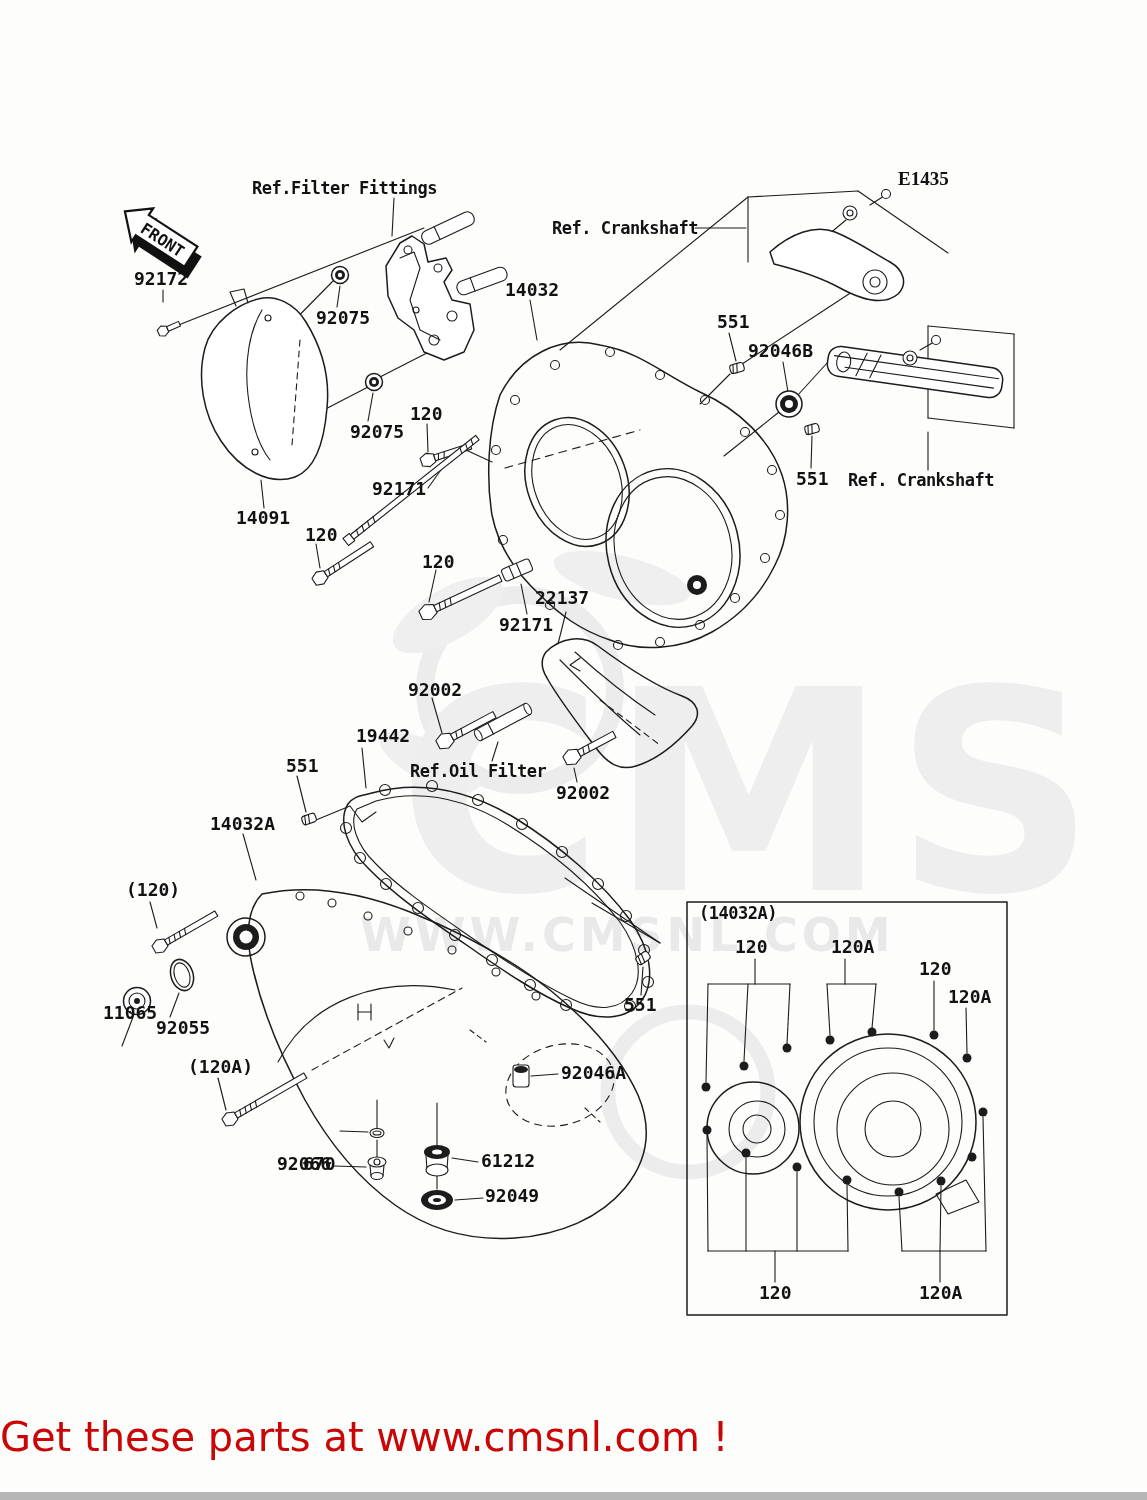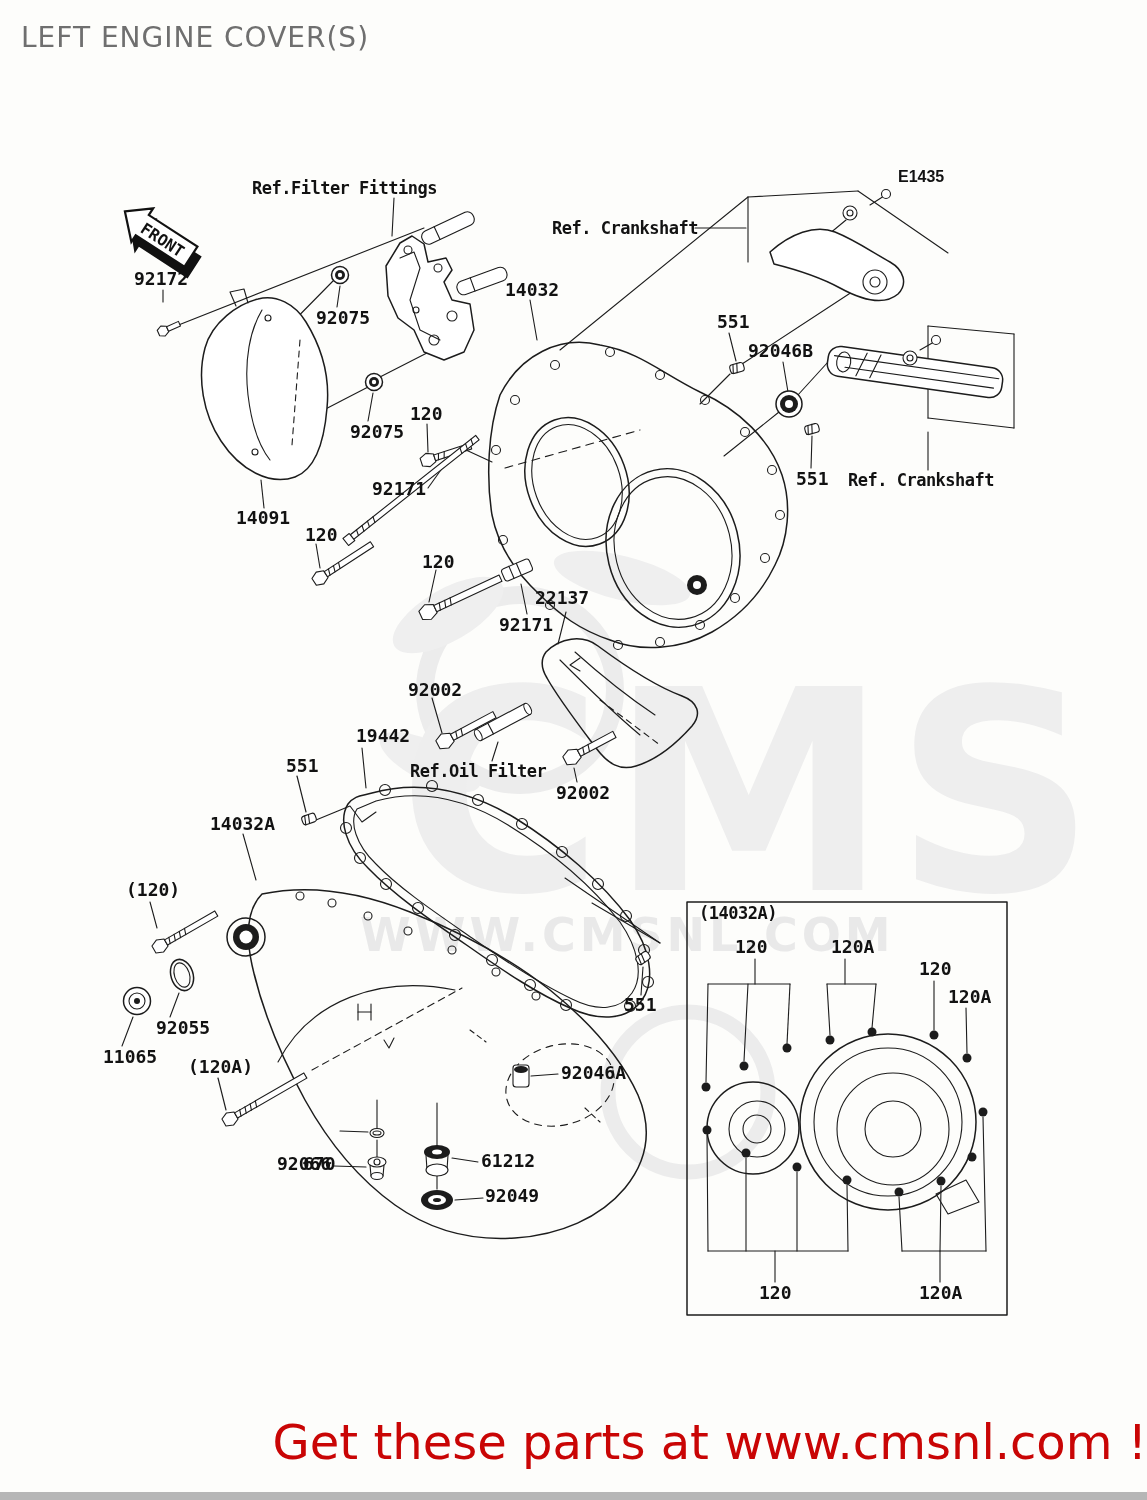--- a/index.html
+++ b/index.html
@@ -3,22 +3,22 @@
 <meta charset="utf-8">
 <style>
   html,body{margin:0;padding:0;background:#fff;}
   #canvas{position:relative;width:1147px;height:1500px;background:#fdfdfb;overflow:hidden;
           font-family:"DejaVu Sans",sans-serif;}
   #art{position:absolute;left:0;top:0;width:1147px;height:1500px;}
   .title{position:absolute;left:21px;top:21px;font-size:28px;color:#6f6f6f;letter-spacing:1px;}
   .pl{position:absolute;font-family:"DejaVu Sans Mono",monospace;font-weight:bold;font-size:18px;
       color:#121212;white-space:nowrap;line-height:1;}
   .rl{font-size:17px;letter-spacing:-0.5px;}
-  .code{position:absolute;font-family:Liberation Sans, sans-serif;font-weight:bold;font-size:16px;color:#121212;}
-  .footer{position:absolute;left:0;right:0;top:1414px;text-align:right;font-size:48px;color:#c90505;}
+  .code{position:absolute;font-family:Liberation Serif, serif;font-weight:bold;font-size:19px;color:#121212;}
+  .footer{position:absolute;left:0;right:0;top:1414px;text-align:left;font-size:40px;color:#c90505;}
   .botbar{position:absolute;left:0;right:0;bottom:0;height:8px;background:#b6b6b6;}
   svg .s{stroke:#1c1c1c;fill:none;stroke-width:1.5;stroke-linecap:round;stroke-linejoin:round;}
   svg .t{stroke-width:1.1;}
   svg .w{fill:#fff;}
   svg .d{fill:#1c1c1c;stroke:none;}
 </style>
 </head>
 <body>
 
 <div id="canvas">
@@ -454,21 +454,20 @@
         <line x1="848" y1="1251" x2="847" y2="1185"></line>
         <line x1="940" y1="1282" x2="940" y2="1251"></line>
         <line x1="902" y1="1251" x2="986" y2="1251"></line>
         <line x1="902" y1="1251" x2="899" y2="1197"></line>
         <line x1="940" y1="1251" x2="941" y2="1186"></line>
         <line x1="986" y1="1251" x2="983" y2="1117"></line>
       </g>
     </g>
   </svg>
 
-  <div class="title">LEFT ENGINE COVER(S)</div>
   <div class="code" style="left:898px;top:168px">E1435</div>
 
   <div class="pl" style="left:134px;top:270px">92172</div>
   <div class="pl" style="left:316px;top:309px">92075</div>
   <div class="pl" style="left:350px;top:423px">92075</div>
   <div class="pl" style="left:236px;top:509px">14091</div>
   <div class="pl" style="left:410px;top:405px">120</div>
   <div class="pl" style="left:305px;top:526px">120</div>
   <div class="pl" style="left:372px;top:480px">92171</div>
   <div class="pl rl" style="left:252px;top:180px">Ref.Filter Fittings</div>
@@ -482,21 +481,21 @@
   <div class="pl" style="left:535px;top:589px">22137</div>
   <div class="pl" style="left:499px;top:616px">92171</div>
   <div class="pl" style="left:408px;top:681px">92002</div>
   <div class="pl" style="left:356px;top:727px">19442</div>
   <div class="pl" style="left:286px;top:757px">551</div>
   <div class="pl rl" style="left:410px;top:763px">Ref.Oil Filter</div>
   <div class="pl" style="left:556px;top:784px">92002</div>
   <div class="pl" style="left:210px;top:815px">14032A</div>
   <div class="pl" style="left:126px;top:881px">(120)</div>
   <div class="pl" style="left:156px;top:1019px">92055</div>
-  <div class="pl" style="left:103px;top:1048px">11065</div>
+  <div class="pl" style="left:103px;top:1004px">11065</div>
   <div class="pl" style="left:188px;top:1058px">(120A)</div>
   <div class="pl" style="left:303px;top:1155px">670</div>
   <div class="pl" style="left:277px;top:1155px">92066</div>
   <div class="pl" style="left:481px;top:1152px">61212</div>
   <div class="pl" style="left:485px;top:1187px">92049</div>
   <div class="pl" style="left:561px;top:1064px">92046A</div>
   <div class="pl" style="left:624px;top:996px">551</div>
 
   <div class="pl rl" style="left:699px;top:905px">(14032A)</div>
   <div class="pl" style="left:735px;top:938px">120</div>

